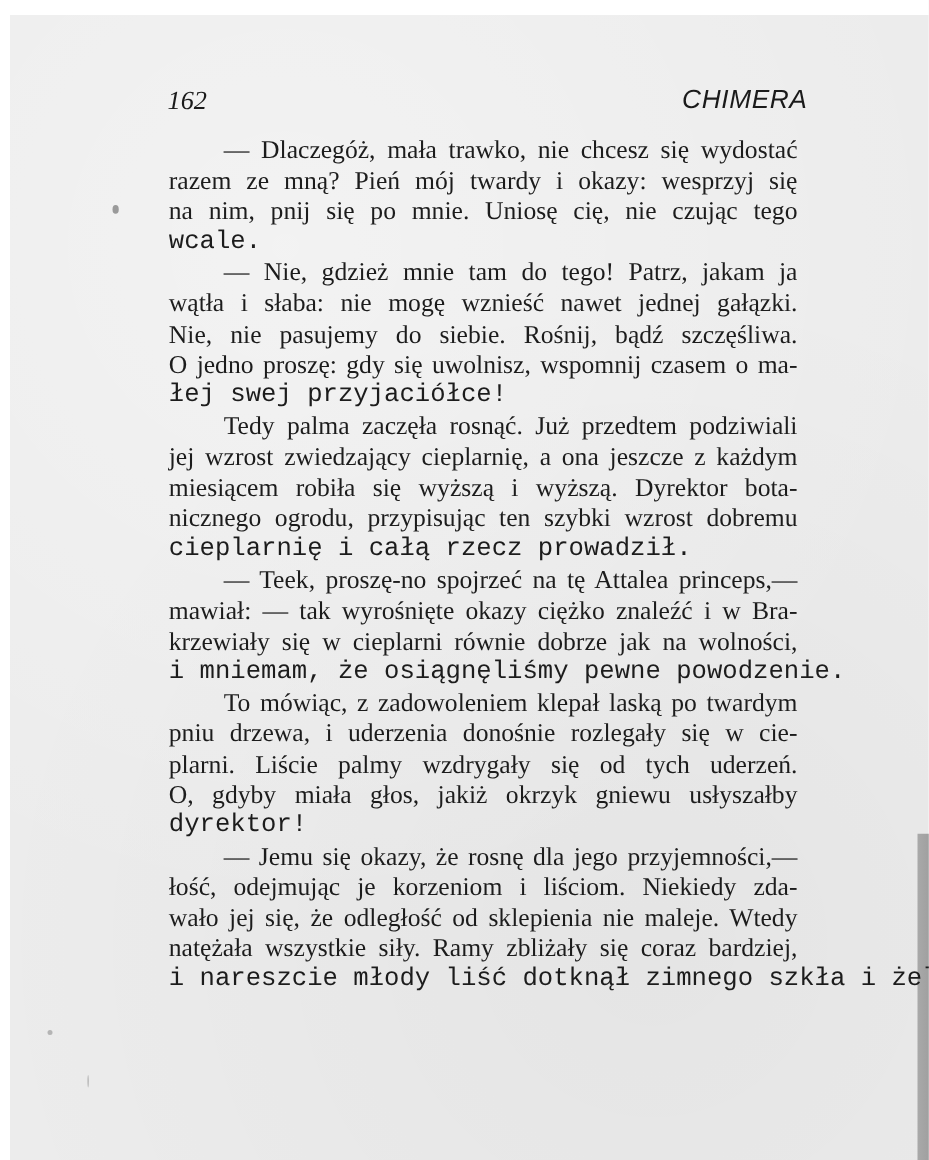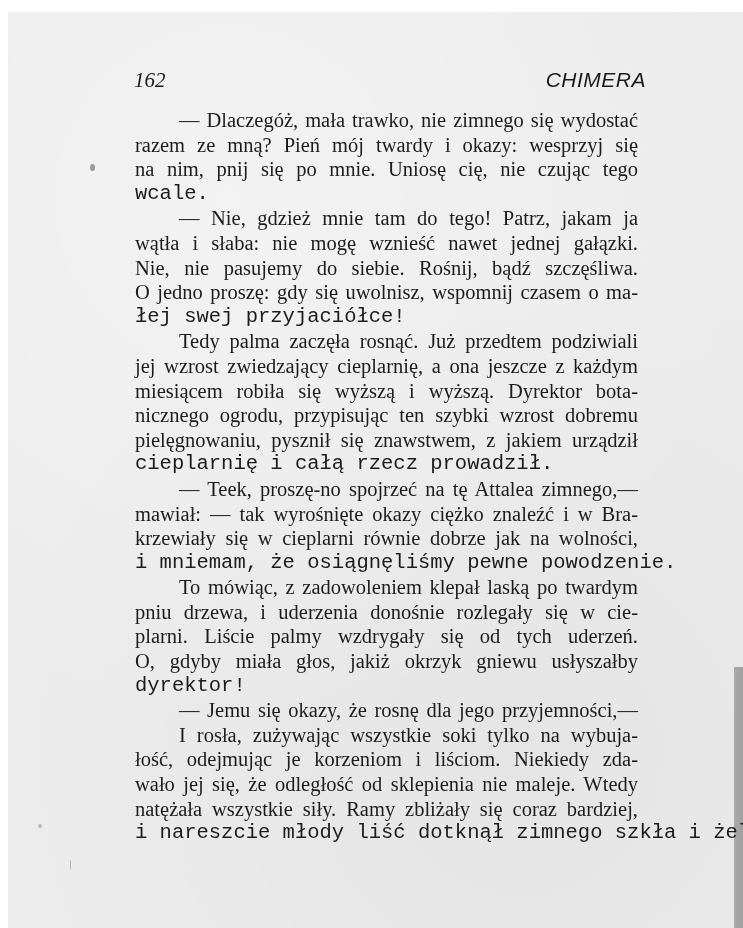--- a/index.html
+++ b/index.html
@@ -106,63 +106,61 @@
   <span class="speck" style="left:62px;top:848px;width:1px;height:10px;background:#b0b0b0;"></span>
 
   <div class="header">
     <span class="page-number">162</span>
     <span class="running-title">CHIMERA</span>
   </div>
 
   <div class="body-text" style="left:127px;">
 
     <p class="para">
-      <span class="line first">— Dlaczegóż, mała trawko, nie zimnego się wydostać</span>
+      <span class="line first">— Dlaczegóż, mała trawko, nie chcesz się wydostać</span>
       <span class="line">razem ze mną? Pień mój twardy i okazy: wesprzyj się</span>
       <span class="line">na nim, pnij się po mnie. Uniosę cię, nie czując tego</span>
       <span class="line last">wcale.</span>
     </p>
 
     <p class="para">
       <span class="line first">— Nie, gdzież mnie tam do tego! Patrz, jakam ja</span>
       <span class="line">wątła i słaba: nie mogę wznieść nawet jednej gałązki.</span>
       <span class="line">Nie, nie pasujemy do siebie. Rośnij, bądź szczęśliwa.</span>
       <span class="line">O jedno proszę: gdy się uwolnisz, wspomnij czasem o ma-</span>
       <span class="line last">łej swej przyjaciółce!</span>
     </p>
 
     <p class="para">
       <span class="line first">Tedy palma zaczęła rosnąć. Już przedtem podziwiali</span>
       <span class="line">jej wzrost zwiedzający cieplarnię, a ona jeszcze z każdym</span>
       <span class="line">miesiącem robiła się wyższą i wyższą. Dyrektor bota-</span>
       <span class="line">nicznego ogrodu, przypisując ten szybki wzrost dobremu</span>
-      <span class="line">pielęgnowaniu, pysznił się znawstwem, z jakiem urządził</span>
       <span class="line last">cieplarnię i całą rzecz prowadził.</span>
     </p>
 
     <p class="para">
-      <span class="line first">— Teek, proszę-no spojrzeć na tę Attalea zimnego,—</span>
+      <span class="line first">— Teek, proszę-no spojrzeć na tę Attalea princeps,—</span>
       <span class="line">mawiał: — tak wyrośnięte okazy ciężko znaleźć i w Bra-</span>
       <span class="line">krzewiały się w cieplarni równie dobrze jak na wolności,</span>
       <span class="line last">i mniemam, że osiągnęliśmy pewne powodzenie.</span>
     </p>
 
     <p class="para">
       <span class="line first">To mówiąc, z zadowoleniem klepał laską po twardym</span>
       <span class="line">pniu drzewa, i uderzenia donośnie rozlegały się w cie-</span>
       <span class="line">plarni. Liście palmy wzdrygały się od tych uderzeń.</span>
       <span class="line">O, gdyby miała głos, jakiż okrzyk gniewu usłyszałby</span>
       <span class="line last">dyrektor!</span>
     </p>
 
     <p class="para">
       <span class="line first">— Jemu się okazy, że rosnę dla jego przyjemności,—</span>
     </p>
 
     <p class="para">
-      <span class="line first">I rosła, zużywając wszystkie soki tylko na wybuja-</span>
       <span class="line">łość, odejmując je korzeniom i liściom. Niekiedy zda-</span>
       <span class="line">wało jej się, że odległość od sklepienia nie maleje. Wtedy</span>
       <span class="line">natężała wszystkie siły. Ramy zbliżały się coraz bardziej,</span>
       <span class="line last">i nareszcie młody liść dotknął zimnego szkła i żelaza.</span>
     </p>
   </div>
 </div>
 
 </body></html>

